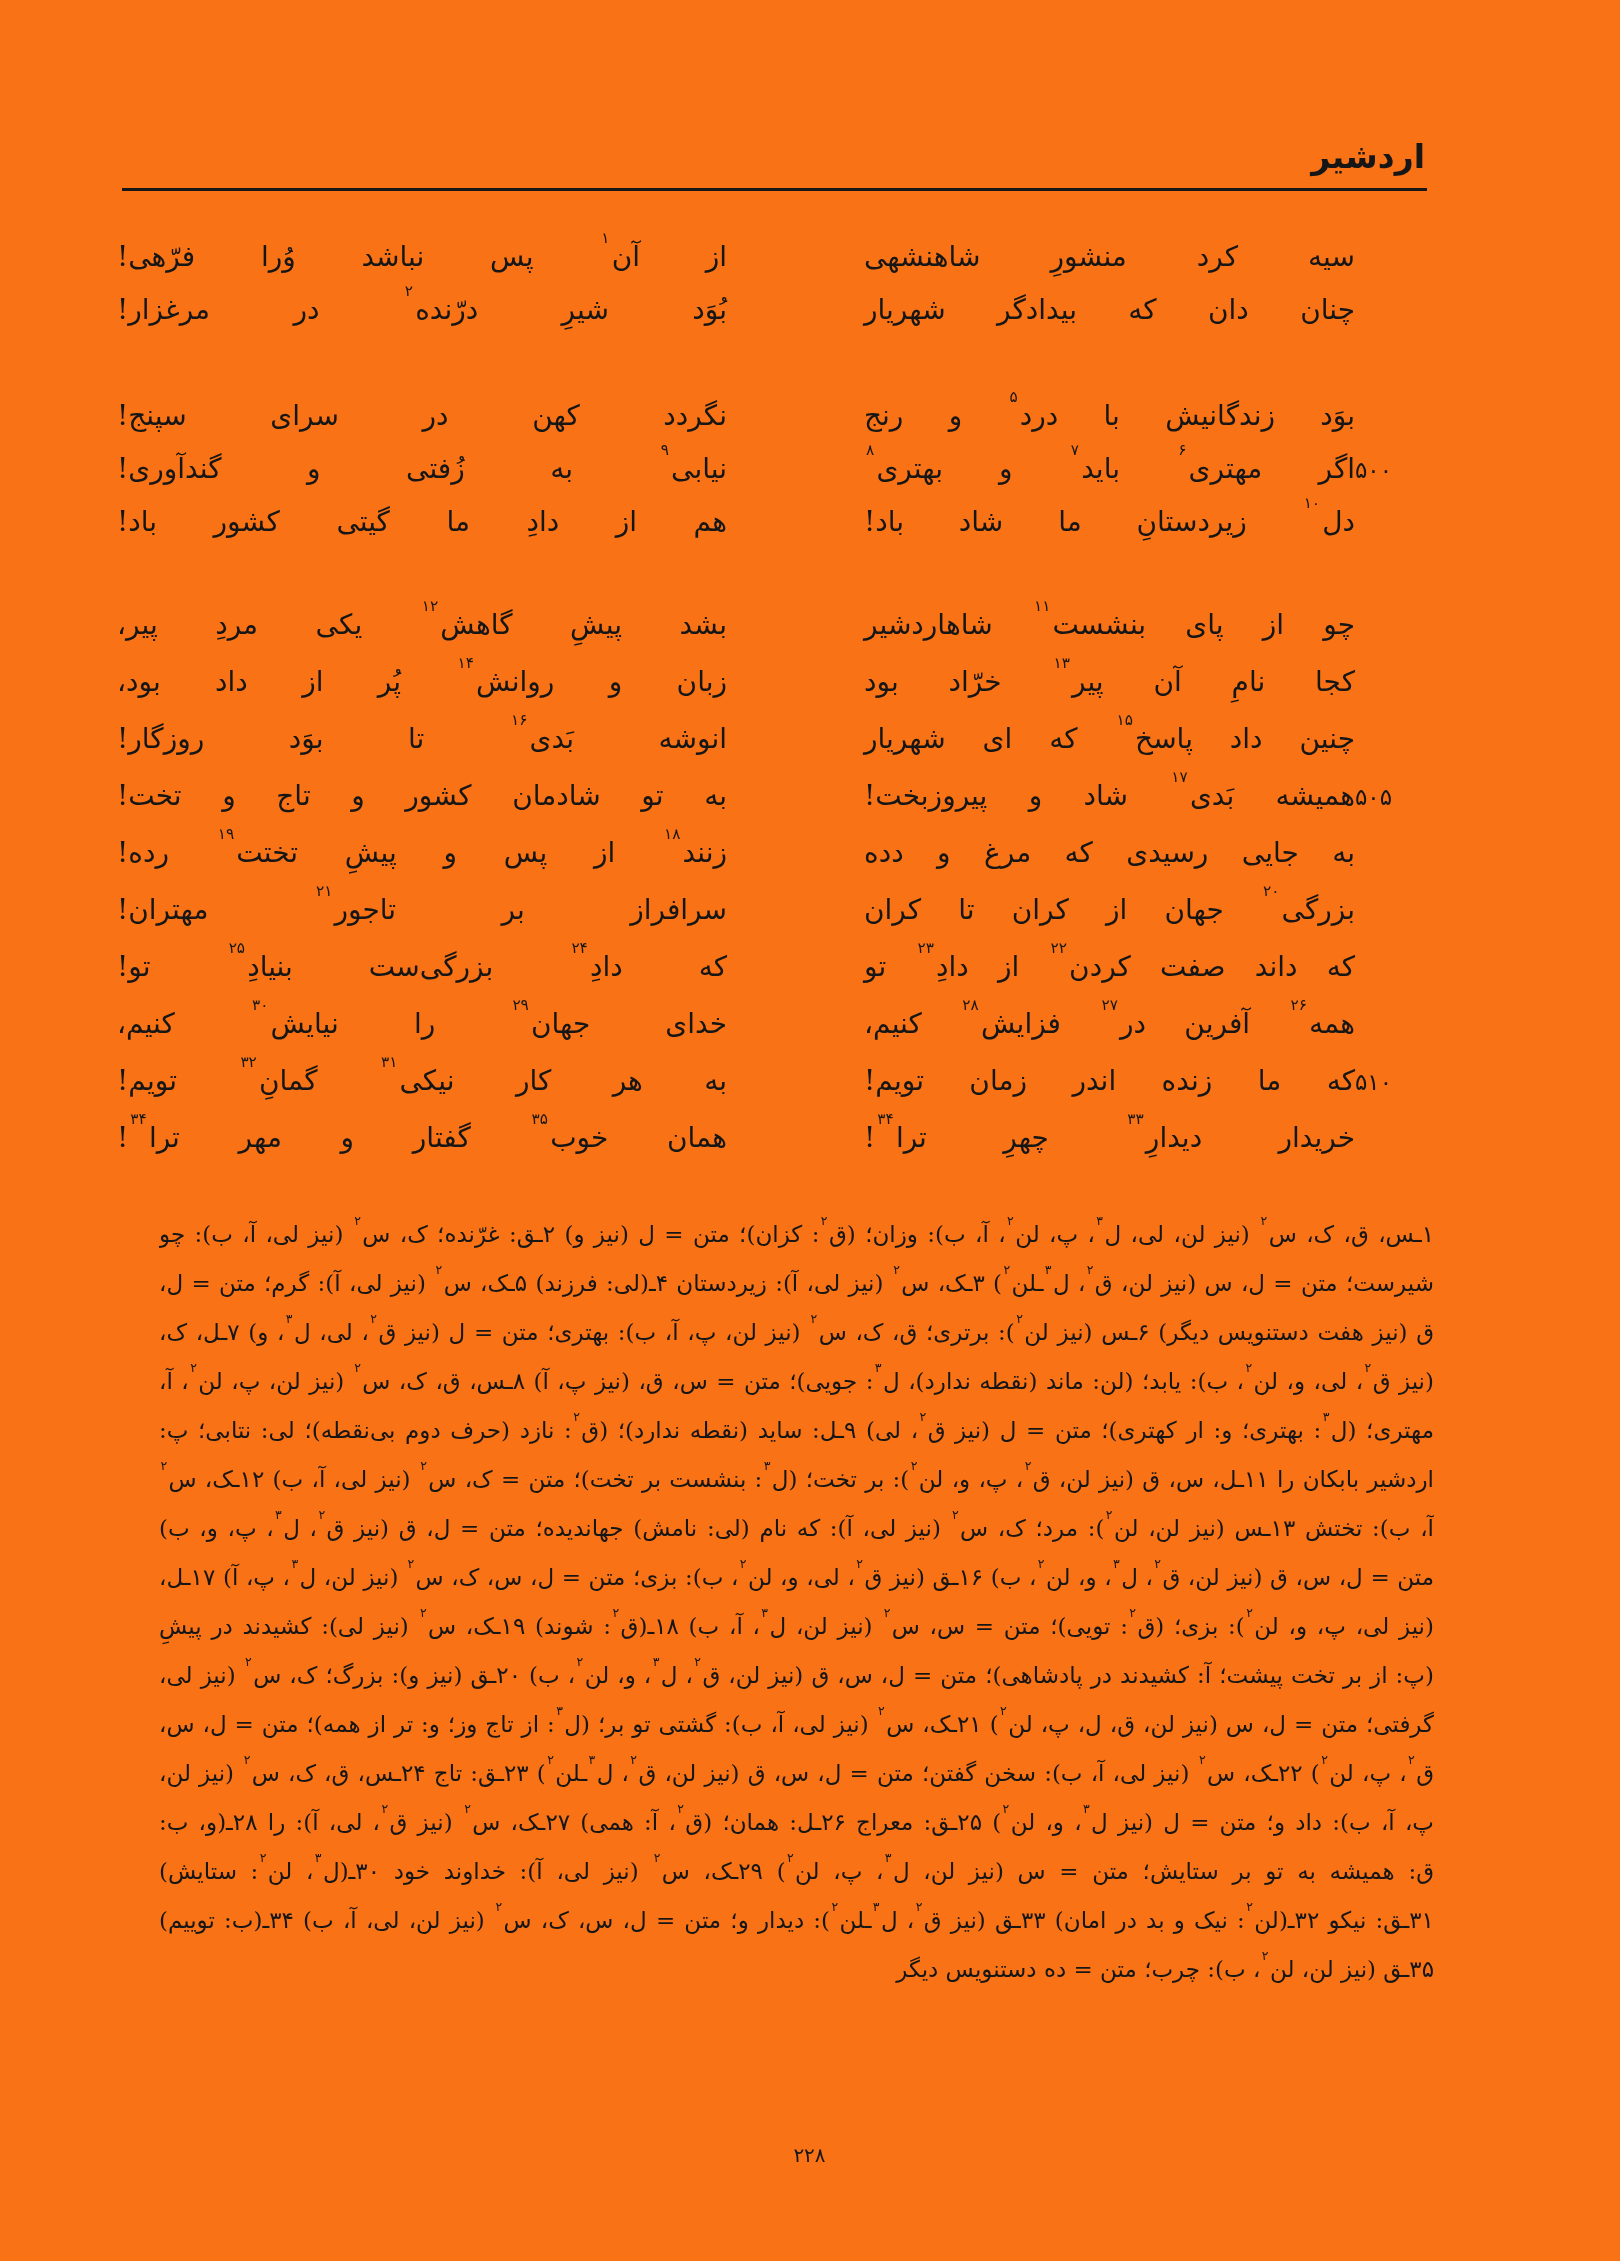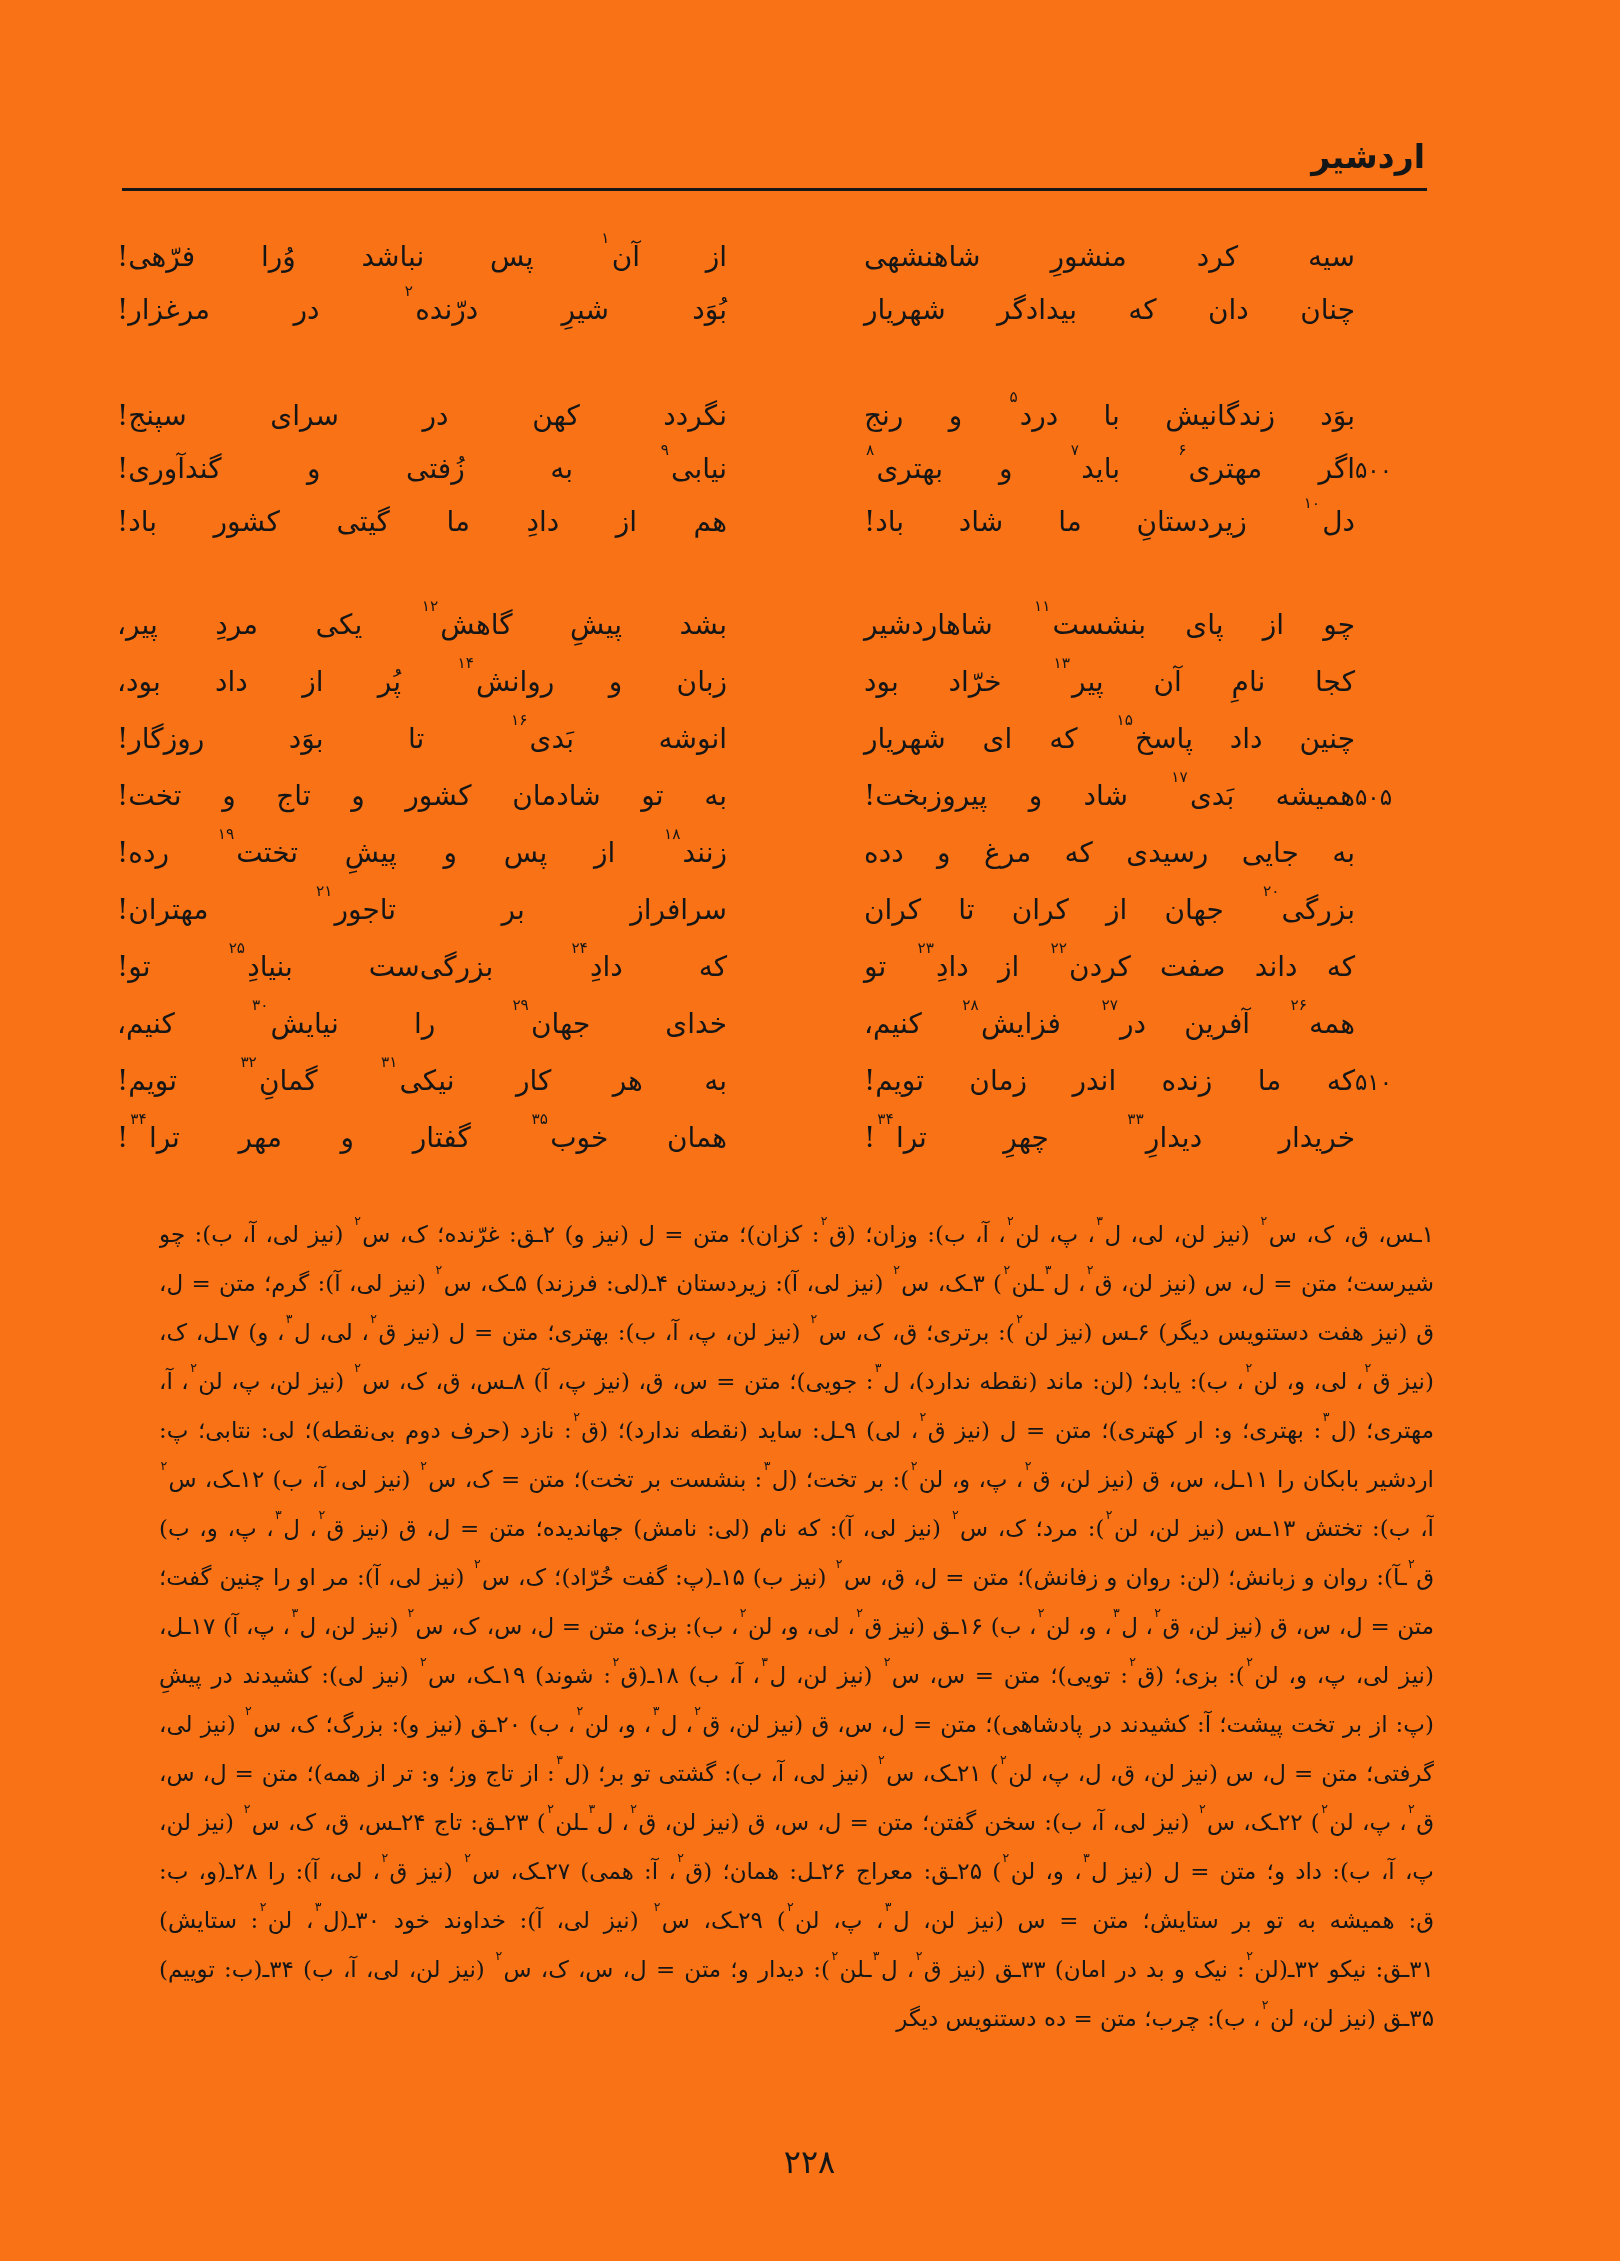--- a/index.html
+++ b/index.html
@@ -106,21 +106,21 @@
   }
   .fnline.short { text-align-last: right; }
 
   
   .page-number {
     position: absolute;
     top: 2143px;
     left: 0;
     right: 0;
     text-align: center;
-    font-size: 32px;
+    font-size: 20px;
   }
 </style>
 </head>
 <body>
 
 <div class="page">
 
   <span class="head-title">اردشیر</span>
   <div class="head-rule"></div>
 
@@ -226,21 +226,20 @@
     </section>
 
   <section class="footnotes">
       <div class="fnline">۱ـس، ق، ک، س<sup class="fn-mark">۲</sup> (نیز لن، لی، ل<sup class="fn-mark">۳</sup>، پ، لن<sup class="fn-mark">۲</sup>، آ، ب): وزان؛ (ق<sup class="fn-mark">۲</sup>: کزان)؛ متن = ل (نیز و) ۲ـق: غرّنده؛ ک، س<sup class="fn-mark">۲</sup> (نیز لی، آ، ب): چو درنده</div>
       <div class="fnline">شیرست؛ متن = ل، س (نیز لن، ق<sup class="fn-mark">۲</sup>، ل<sup class="fn-mark">۳</sup>ـلن<sup class="fn-mark">۲</sup>) ۳ـک، س<sup class="fn-mark">۲</sup> (نیز لی، آ): زیردستان ۴ـ(لی: فرزند) ۵ـک، س<sup class="fn-mark">۲</sup> (نیز لی، آ): گرم؛ متن = ل، س،</div>
       <div class="fnline">ق (نیز هفت دستنویس دیگر) ۶ـس (نیز لن<sup class="fn-mark">۲</sup>): برتری؛ ق، ک، س<sup class="fn-mark">۲</sup> (نیز لن، پ، آ، ب): بهتری؛ متن = ل (نیز ق<sup class="fn-mark">۲</sup>، لی، ل<sup class="fn-mark">۳</sup>، و) ۷ـل، ک، س<sup class="fn-mark">۲</sup></div>
       <div class="fnline">(نیز ق<sup class="fn-mark">۲</sup>، لی، و، لن<sup class="fn-mark">۲</sup>، ب): یابد؛ (لن: ماند (نقطه ندارد)، ل<sup class="fn-mark">۳</sup>: جویی)؛ متن = س، ق، (نیز پ، آ) ۸ـس، ق، ک، س<sup class="fn-mark">۲</sup> (نیز لن، پ، لن<sup class="fn-mark">۲</sup>، آ، ب):</div>
       <div class="fnline">مهتری؛ (ل<sup class="fn-mark">۳</sup>: بهتری؛ و: ار کهتری)؛ متن = ل (نیز ق<sup class="fn-mark">۲</sup>، لی) ۹ـل: ساید (نقطه ندارد)؛ (ق<sup class="fn-mark">۲</sup>: نازد (حرف دوم بی‌نقطه)؛ لی: نتابی؛ پ:</div>
       <div class="fnline">اردشیر بابکان را ۱۱ـل، س، ق (نیز لن، ق<sup class="fn-mark">۲</sup>، پ، و، لن<sup class="fn-mark">۲</sup>): بر تخت؛ (ل<sup class="fn-mark">۳</sup>: بنشست بر تخت)؛ متن = ک، س<sup class="fn-mark">۲</sup> (نیز لی، آ، ب) ۱۲ـک، س<sup class="fn-mark">۲</sup> (نیز لی،</div>
       <div class="fnline">آ، ب): تختش ۱۳ـس (نیز لن، لن<sup class="fn-mark">۲</sup>): مرد؛ ک، س<sup class="fn-mark">۲</sup> (نیز لی، آ): که نام (لی: نامش) جهاندیده؛ متن = ل، ق (نیز ق<sup class="fn-mark">۲</sup>، ل<sup class="fn-mark">۳</sup>، پ، و، ب) ۱۴ـس، ک (نیز</div>
-      <div class="fnline">ق<sup class="fn-mark">۲</sup>ـآ): روان و زبانش؛ (لن: روان و زفانش)؛ متن = ل، ق، س<sup class="fn-mark">۲</sup> (نیز ب) ۱۵ـ(پ: گفت خُرّاد)؛ ک، س<sup class="fn-mark">۲</sup> (نیز لی، آ): مر او را چنین گفت؛</div>
       <div class="fnline">متن = ل، س، ق (نیز لن، ق<sup class="fn-mark">۲</sup>، ل<sup class="fn-mark">۳</sup>، و، لن<sup class="fn-mark">۲</sup>، ب) ۱۶ـق (نیز ق<sup class="fn-mark">۲</sup>، لی، و، لن<sup class="fn-mark">۲</sup>، ب): بزی؛ متن = ل، س، ک، س<sup class="fn-mark">۲</sup> (نیز لن، ل<sup class="fn-mark">۳</sup>، پ، آ) ۱۷ـل، ک: بوی؛ ق</div>
       <div class="fnline">(نیز لی، پ، و، لن<sup class="fn-mark">۲</sup>): بزی؛ (ق<sup class="fn-mark">۲</sup>: تویی)؛ متن = س، س<sup class="fn-mark">۲</sup> (نیز لن، ل<sup class="fn-mark">۳</sup>، آ، ب) ۱۸ـ(ق<sup class="fn-mark">۲</sup>: شوند) ۱۹ـک، س<sup class="fn-mark">۲</sup> (نیز لی): کشیدند در پیشِ گاهت؛</div>
       <div class="fnline">(پ: از بر تخت پیشت؛ آ: کشیدند در پادشاهی)؛ متن = ل، س، ق (نیز لن، ق<sup class="fn-mark">۲</sup>، ل<sup class="fn-mark">۳</sup>، و، لن<sup class="fn-mark">۲</sup>، ب) ۲۰ـق (نیز و): بزرگ؛ ک، س<sup class="fn-mark">۲</sup> (نیز لی، آ، ب):</div>
       <div class="fnline">گرفتی؛ متن = ل، س (نیز لن، ق، ل، پ، لن<sup class="fn-mark">۲</sup>) ۲۱ـک، س<sup class="fn-mark">۲</sup> (نیز لی، آ، ب): گشتی تو بر؛ (ل<sup class="fn-mark">۳</sup>: از تاج وز؛ و: تر از همه)؛ متن = ل، س، ق (نیز لن،</div>
       <div class="fnline">ق<sup class="fn-mark">۲</sup>، پ، لن<sup class="fn-mark">۲</sup>) ۲۲ـک، س<sup class="fn-mark">۲</sup> (نیز لی، آ، ب): سخن گفتن؛ متن = ل، س، ق (نیز لن، ق<sup class="fn-mark">۲</sup>، ل<sup class="fn-mark">۳</sup>ـلن<sup class="fn-mark">۲</sup>) ۲۳ـق: تاج ۲۴ـس، ق، ک، س<sup class="fn-mark">۲</sup> (نیز لن، ق<sup class="fn-mark">۲</sup>، لی،</div>
       <div class="fnline">پ، آ، ب): داد و؛ متن = ل (نیز ل<sup class="fn-mark">۳</sup>، و، لن<sup class="fn-mark">۲</sup>) ۲۵ـق: معراج ۲۶ـل: همان؛ (ق<sup class="fn-mark">۲</sup>، آ: همی) ۲۷ـک، س<sup class="fn-mark">۲</sup> (نیز ق<sup class="fn-mark">۲</sup>، لی، آ): را ۲۸ـ(و، ب: برفزایش)؛</div>
       <div class="fnline">ق: همیشه به تو بر ستایش؛ متن = س (نیز لن، ل<sup class="fn-mark">۳</sup>، پ، لن<sup class="fn-mark">۲</sup>) ۲۹ـک، س<sup class="fn-mark">۲</sup> (نیز لی، آ): خداوند خود ۳۰ـ(ل<sup class="fn-mark">۳</sup>، لن<sup class="fn-mark">۲</sup>: ستایش)</div>
       <div class="fnline">۳۱ـق: نیکو ۳۲ـ(لن<sup class="fn-mark">۲</sup>: نیک و بد در امان) ۳۳ـق (نیز ق<sup class="fn-mark">۲</sup>، ل<sup class="fn-mark">۳</sup>ـلن<sup class="fn-mark">۲</sup>): دیدار و؛ متن = ل، س، ک، س<sup class="fn-mark">۲</sup> (نیز لن، لی، آ، ب) ۳۴ـ(ب: توییم)</div>
       <div class="fnline short">۳۵ـق (نیز لن، لن<sup class="fn-mark">۲</sup>، ب): چرب؛ متن = ده دستنویس دیگر</div>
     </section>

